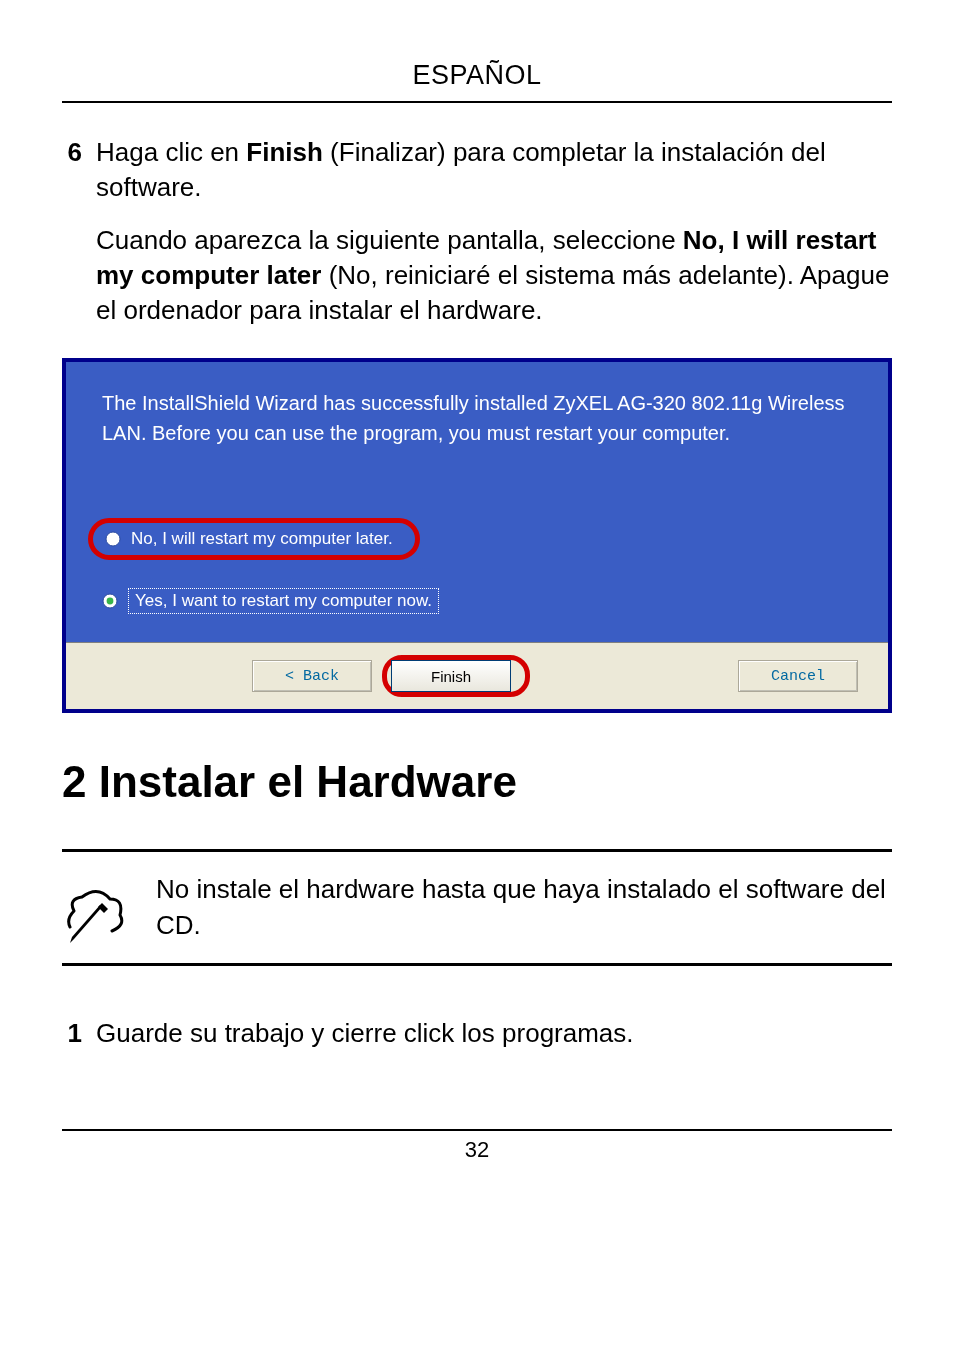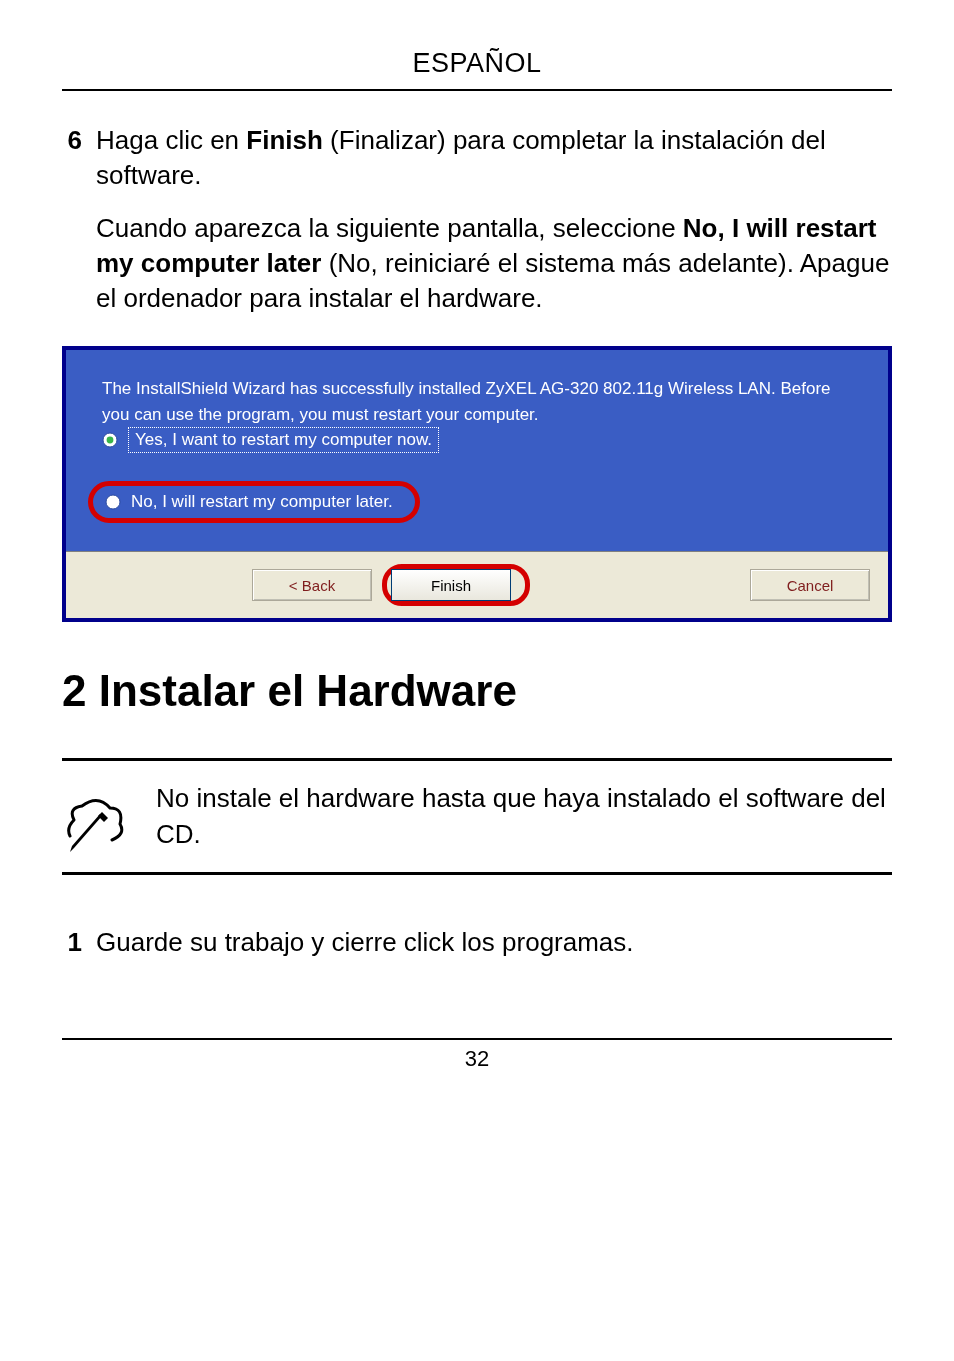--- a/index.html
+++ b/index.html
@@ -6,21 +6,21 @@
     margin: 0;
     padding: 0;
     background: #fff;
     font-family: Arial, Helvetica, sans-serif;
     color: #000;
   }
   .page {
     width: 954px;
     min-height: 1361px;
     box-sizing: border-box;
-    padding: 48px 62px 40px 62px;
+    padding: 60px 62px 40px 62px;
     margin: 0 auto;
     position: relative;
   }
   .header-line {
     border-bottom: 2px solid #000;
     margin-bottom: 32px;
     padding-bottom: 10px;
     text-align: center;
   }
   .header-title {
@@ -56,22 +56,23 @@
   }
   .panel-inner {
     padding: 26px 30px 0 36px;
   }
   .panel-title {
     font-weight: bold;
     font-size: 18px;
     margin-bottom: 26px;
   }
   .panel-desc {
-    font-size: 17px;
+    font-size: 20px;
     line-height: 1.5;
+    margin-bottom: 70px;
   }
   .radio-row {
     display: flex;
     align-items: center;
     gap: 10px;
     margin-bottom: 28px;
   }
   .radio-dot {
     width: 16px;
     height: 16px;
@@ -110,23 +111,24 @@
     align-items: center;
     justify-content: center;
     font-family: Tahoma, Arial, sans-serif;
     font-size: 15px;
     box-sizing: border-box;
     margin-right: 10px;
     user-select: none;
   }
   .btn.disabled {
     border: 1px solid #aca899;
-    color: #7f1d1d;
+    color: #0369a1;
     background: #ece9d8;
     box-shadow: inset 1px 1px 0 #fff, inset -1px -1px 0 #c0bfb4;
+    font-family: Liberation Mono, monospace;
   }
   .btn.enabled {
     border: 1px solid #003c74;
     color: #000;
     background: linear-gradient(#fff, #e9e7dd);
   }
   .finish-highlight {
     position: relative;
     border: 5px solid #d40000;
     border-radius: 20px;
@@ -186,54 +188,54 @@
         <span>Cuando aparezca la siguiente pantalla, seleccione </span><span class="bold">No, I will restart my computer later</span><span> (No, reiniciaré el sistema más adelante). Apague el ordenador para instalar el hardware.</span>
       </p>
     </div>
   </div>
 
   <div class="screenshot-panel">
     <div class="panel-inner">
       <div class="panel-desc">The InstallShield Wizard has successfully installed ZyXEL AG-320 802.11g Wireless LAN.  Before you can use the program, you must restart your computer.</div>
 
       <div class="radio-row">
-        <span class="radio-dot">
-          <svg width="16" height="16" viewBox="0 0 16 16">
-            <circle cx="8" cy="8" r="7" fill="#fff" stroke="#2a4aa0" stroke-width="1"></circle>
-            <circle cx="8" cy="8" r="3.4" fill="#39b54a"></circle>
-          </svg>
-        </span>
-        <span class="radio-label-box">Yes, I want to restart my computer now.</span>
-      </div>
-
-      <div class="radio-row">
         <span class="radio-no-wrap">
           <span class="radio-dot">
             <svg width="16" height="16" viewBox="0 0 16 16">
               <circle cx="8" cy="8" r="7" fill="#fff" stroke="#2a4aa0" stroke-width="1"></circle>
             </svg>
           </span>
           <span>No, I will restart my computer later.</span>
         </span>
       </div>
 
+      <div class="radio-row">
+        <span class="radio-dot">
+          <svg width="16" height="16" viewBox="0 0 16 16">
+            <circle cx="8" cy="8" r="7" fill="#fff" stroke="#2a4aa0" stroke-width="1"></circle>
+            <circle cx="8" cy="8" r="3.4" fill="#39b54a"></circle>
+          </svg>
+        </span>
+        <span class="radio-label-box">Yes, I want to restart my computer now.</span>
+      </div>
+
     </div>
 
     <div class="button-bar">
       <div class="spacer-left"></div>
       <div class="btn disabled">
         <span>&lt; Back</span>
       </div>
       <span class="finish-highlight">
         <div class="btn enabled">
           <span>Finish</span>
         </div>
       </span>
       <div style="flex:1"></div>
-      <div class="btn disabled" style="margin-right:0">
+      <div class="btn disabled" style="margin-right:12px">
         <span>Cancel</span>
       </div>
     </div>
   </div>
 
   <div class="h2-section">2 Instalar el Hardware</div>
 
   <div class="note-block">
     <div class="note-icon">
       <svg viewBox="0 0 64 54" width="64" height="54">

